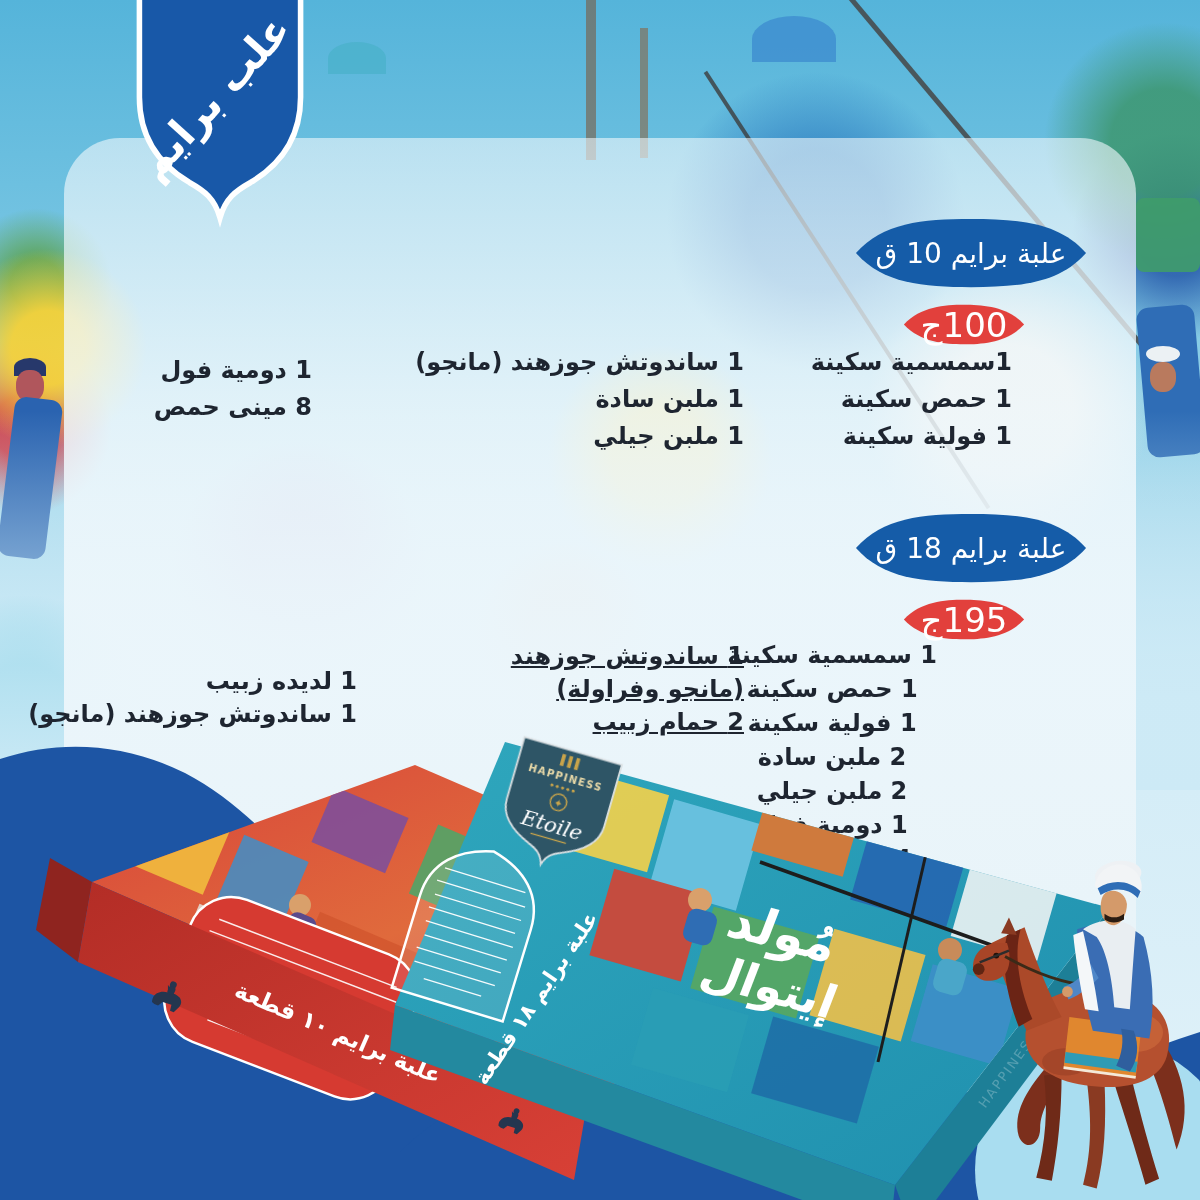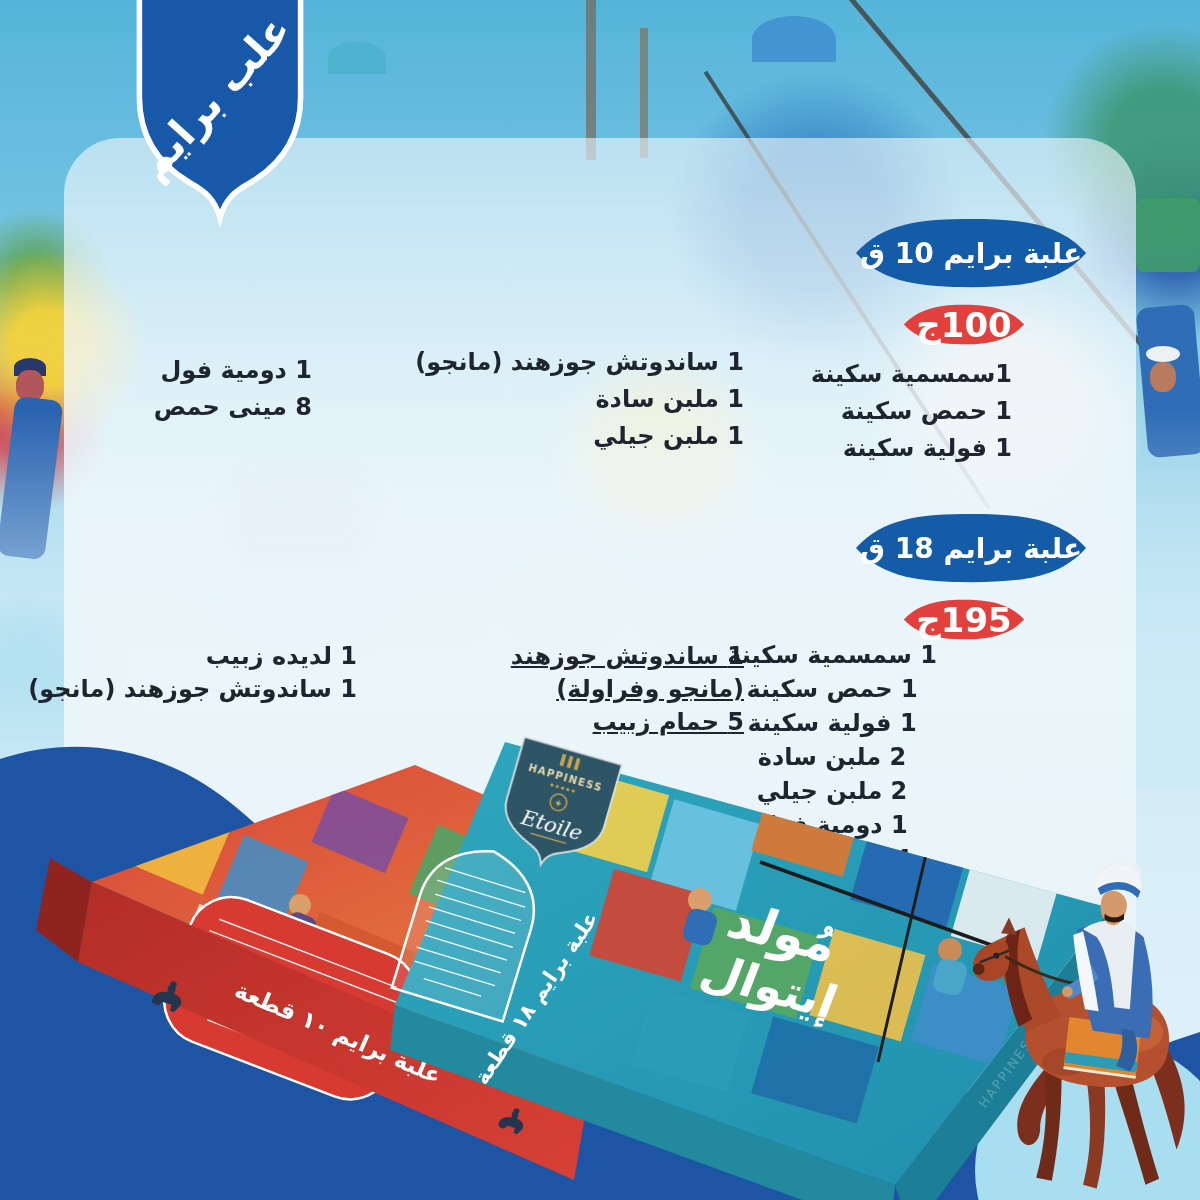--- a/index.html
+++ b/index.html
@@ -43,38 +43,38 @@
   .panel{left:64px;top:138px;width:1072px;height:1062px;border-radius:56px;
     background:linear-gradient(180deg,rgba(240,248,252,.60) 0%,rgba(240,248,252,.84) 26%,
                rgba(236,246,251,.96) 52%,#e9f4f9 72%,#e7f3f8 100%);}
 
   
   .brand-shield{left:132px;top:-6px;width:176px;height:238px;}
 
   
   .cartouche{display:flex;align-items:center;justify-content:center;}
   .cartouche svg{position:absolute;inset:0;width:100%;height:100%;}
-  .cartouche .cap{position:relative;color:#fff;font-weight:bold;}
+  .cartouche .cap{position:relative;color:#fff;font-weight:normal;}
   .hdr{left:853px;width:236px;height:78px;}
   .hdr .cap{font-size:28px;letter-spacing:.5px;}
   #h1{top:214px;} #h2{top:509px;}
   .price{left:901px;width:126px;height:47px;}
   .price .cap{font-size:34px;}
   #price1{top:301px;} #price2{top:596px;}
   .blueShape{fill:#155CA8;} .redShape{fill:#E2403C;}
 
   
   .items{color:#1e2530;font-weight:600;text-align:right;}
   .items .item{font-size:24px;line-height:37px;white-space:nowrap;}
-  #p1c1{right:188px;top:356px;width:330px;}
+  #p1c1{right:188px;top:344px;width:330px;}
   #p1c2{right:456px;top:344px;width:360px;}
   #p1c3{right:888px;top:352px;width:290px;}
   #p2c1{right:188px;top:638px;width:360px;} #p2c1 .item{line-height:34px;text-align:center;}
   #p2c2{right:456px;top:640px;width:360px;text-decoration:underline;} #p2c2 .item{line-height:33px;}
-  #p2c3{right:843px;top:640px;width:330px;} #p2c3 .item{line-height:33px;}
+  #p2c3{right:843px;top:665px;width:330px;} #p2c3 .item{line-height:33px;}
 
   
   .wave-left{left:0;top:735px;width:600px;height:465px;}
   .wave-bottom{left:400px;top:1020px;width:800px;height:180px;}
   .light-circle{left:975px;top:1040px;width:260px;height:260px;border-radius:50%;background:#a9ddf0;}
   .boxes{left:0;top:700px;width:1200px;height:500px;}
   .horse{left:968px;top:833px;width:234px;height:366px;}
 
   svg text{font-family:"DejaVu Sans","Liberation Sans",sans-serif;}
   .serifItal{font-family:"DejaVu Serif","Liberation Serif",serif;font-style:italic;}
@@ -158,21 +158,21 @@
     <div class="item" dir="rtl">2 ملبن سادة</div>
     <div class="item" dir="rtl">2 ملبن جيلي</div>
     <div class="item" dir="rtl">1 دومية فول</div>
     <div class="item" dir="rtl">4 مينى حمص</div>
     <div class="item" dir="rtl">1 بسيمة ساده</div>
     <div class="item" dir="rtl">1 نوجا فول قمر الدين</div>
   </div>
   <div class="abs items" id="p2c2">
     <div class="item" dir="rtl">1 ساندوتش جوزهند</div>
     <div class="item" dir="rtl">(مانجو وفراولة)</div>
-    <div class="item" dir="rtl">5 حمام زبيب</div>
+    <div class="item" dir="rtl">2 حمام زبيب</div>
   </div>
   <div class="abs items" id="p2c3">
     <div class="item" dir="rtl">1 لديده زبيب</div>
     <div class="item" dir="rtl">1 ساندوتش جوزهند (مانجو)</div>
   </div>
 
   <svg class="abs wave-left" viewBox="0 0 600 465">
     <path d="M0,24 C60,4 125,8 185,38 C265,80 325,162 385,262 C425,332 485,400 600,450 L600,465 L0,465 Z" fill="#1D55A4"></path>
   </svg>
   <svg class="abs wave-bottom" viewBox="0 0 800 180">

